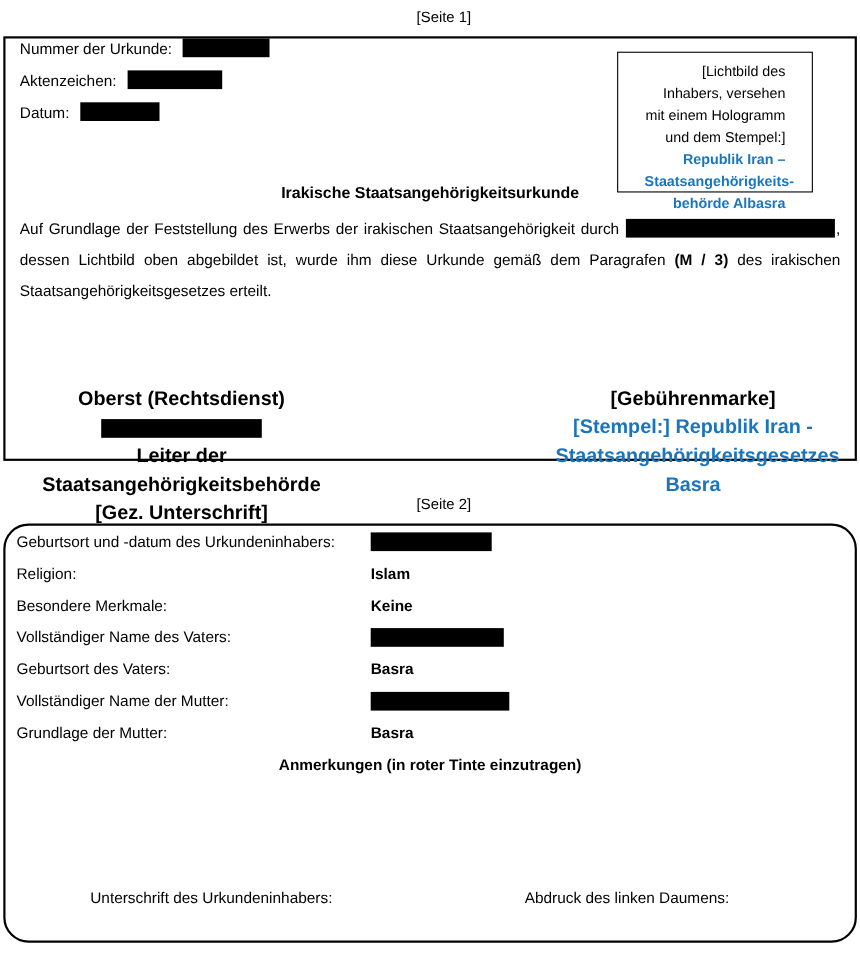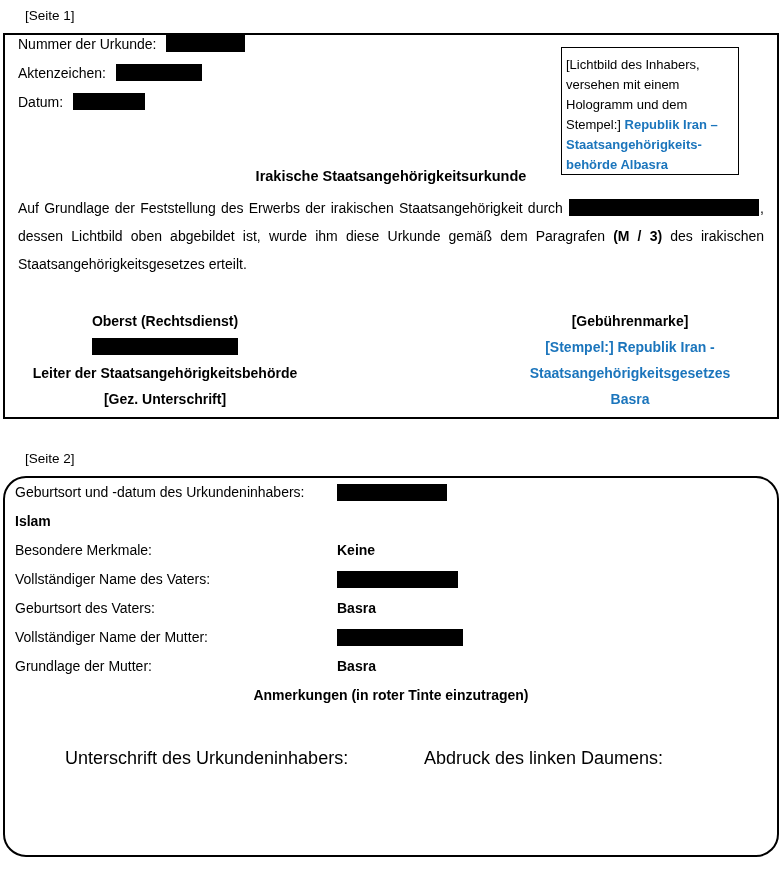--- a/index.html
+++ b/index.html
@@ -7,20 +7,21 @@
   body {
     width: 782px; height: 874px;
     font-family: "Liberation Sans", sans-serif;
     font-size: 14px; color: #000;
     position: relative; overflow: hidden;
   }
   .page-label {
     margin: 8px 0 0 25px;
     font-size: 13.5px;
     height: 17px;
+    text-align: center;
   }
   .label2 { margin-top: 32px; }
   .doc-box {
     border: 2px solid #000;
     margin: 8px 3px 0 3px;
     width: 776px;
     position: relative;
   }
   .box1 { height: 386px; }
   .box2 { height: 381px; padding-top: 6px; border-radius: 23px; }
@@ -40,22 +41,22 @@
   .meta-row { margin: 0 0 12px 13px; height: 17px; line-height: 17px; }
   .meta-row:first-of-type { margin-top: 10px; }
   .meta-row .redaction { margin-left: 6px; }
 
   
   .photo-box {
     position: absolute;
     top: 12px; right: 38px;
     width: 178px; height: 128px;
     border: 1.5px solid #000;
-    padding: 7px 4px;
-    text-align: left;
+    padding: 7px 24px;
+    text-align: right;
     font-size: 13px;
     line-height: 20px;
   }
   .stamp-blue { color: var(--blue); font-weight: bold; }
 
   .title {
     margin: 58px 0 0 0;
     text-align: center;
     font-size: 14.5px;
     font-weight: bold;
@@ -72,22 +73,23 @@
   
   .sig-row {
     position: absolute;
     left: 0; right: 0; top: 273px;
     display: flex;
     justify-content: space-between;
   }
   .sig-col {
     text-align: center;
     font-weight: bold;
-    font-size: 14px;
+    font-size: 18px;
     line-height: 26px;
+    margin-top: 41px;
   }
   .sig-left { width: 300px; margin-left: 10px; }
   .sig-right { width: 250px; margin-right: 22px; }
   .blue-line { color: var(--blue); }
 
   
   .field-row {
     display: flex;
     margin: 0 0 12px 10px;
     min-height: 17px;
@@ -97,25 +99,25 @@
   .field-value { font-weight: bold; }
 
   .notes-heading {
     margin-top: 8px;
     text-align: center;
     font-weight: bold;
     font-size: 14px;
     height: 17px;
   }
   .footer-row {
-    margin-top: 44px;
+    margin-top: 104px;
     display: flex;
     justify-content: space-between;
-    padding: 0 114px 0 60px;
-    font-size: 18px;
+    padding: 0 114px 0 77px;
+    font-size: 14px;
   }
 </style>
 </head>
 <body>
 
 <div>
 
   <div class="page-label">[Seite 1]</div>
 
   <div class="doc-box box1">
@@ -162,20 +164,21 @@
 
   <div class="page-label label2">[Seite 2]</div>
 
   <div class="doc-box box2">
 
     <div class="field-row">
       <span class="field-label">Geburtsort und -datum des Urkundeninhabers:</span>
       <span class="redaction w110"></span>
     </div>
     <div class="field-row">
+      <span class="field-label">Religion:</span>
       <span class="field-value">Islam</span>
     </div>
     <div class="field-row">
       <span class="field-label">Besondere Merkmale:</span>
       <span class="field-value">Keine</span>
     </div>
     <div class="field-row">
       <span class="field-label">Vollständiger Name des Vaters:</span>
       <span class="redaction w121"></span>
     </div>

